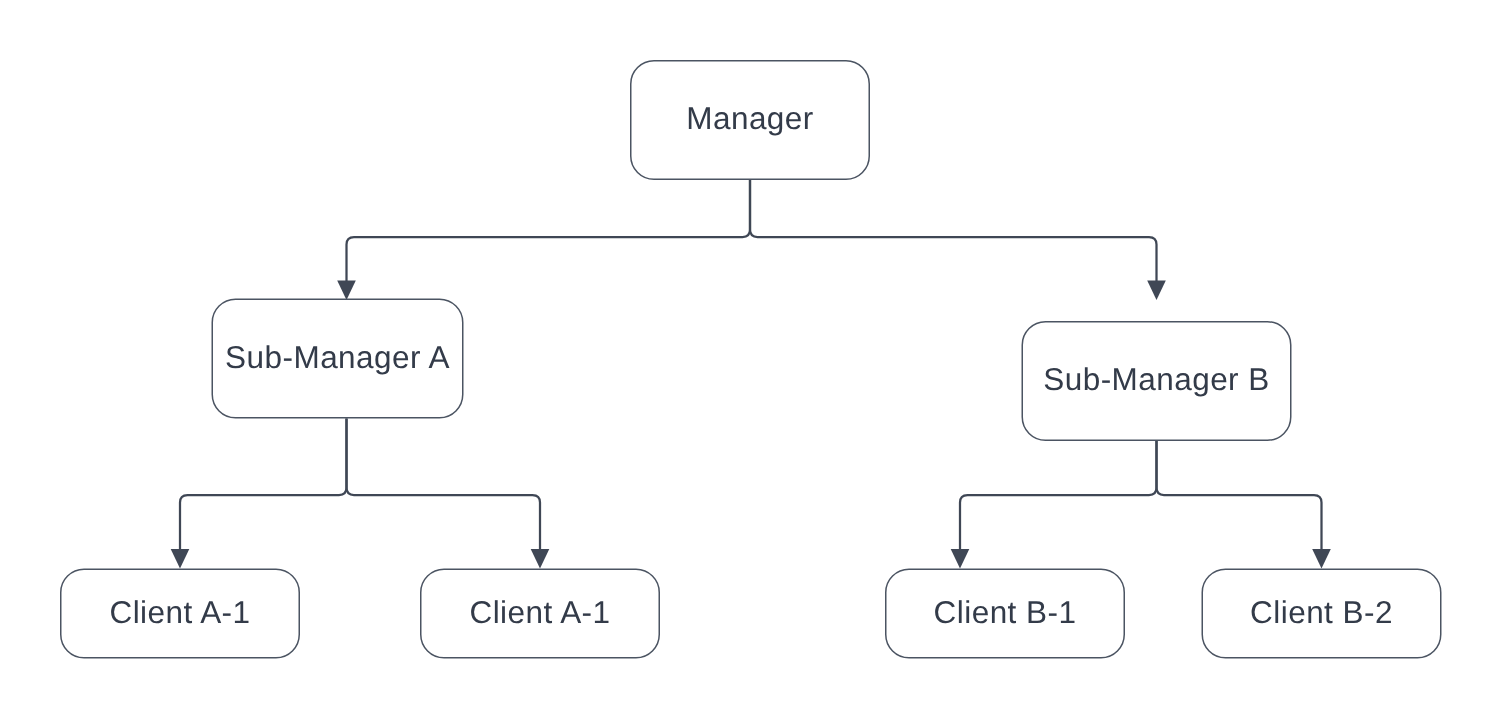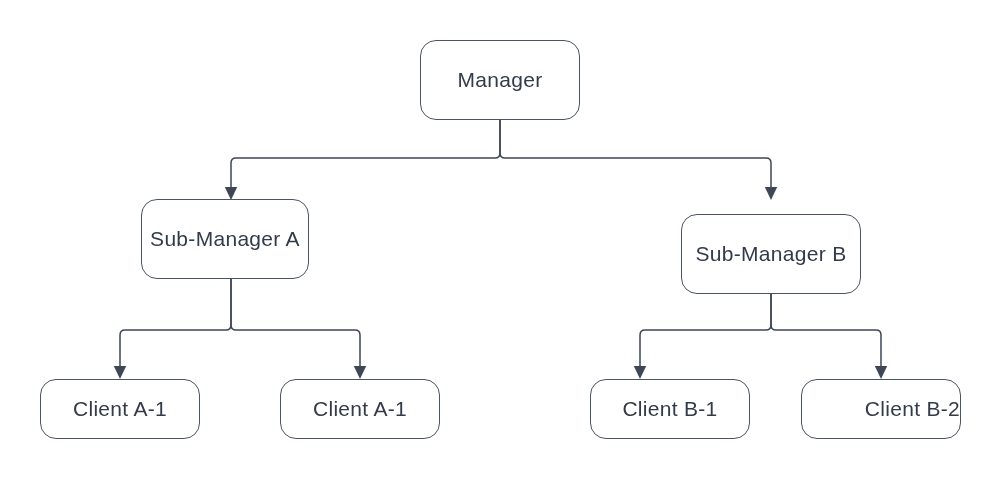--- a/index.html
+++ b/index.html
@@ -45,21 +45,21 @@
     font-size: 21px;
     letter-spacing: 0.3px;
     white-space: nowrap;
   }
   .n-manager { left: 420px; top: 40px;  width: 160px; height: 80px; }
   .n-sub-a   { left: 141px; top: 199px; width: 168px; height: 80px; }
   .n-sub-b   { left: 681px; top: 214px; width: 180px; height: 80px; }
   .n-a1      { left: 40px;  top: 379px; width: 160px; height: 60px; }
   .n-a2      { left: 280px; top: 379px; width: 160px; height: 60px; }
   .n-b1      { left: 560px; top: 379px; width: 160px; height: 60px; margin-left: 30px; }
-  .n-b2      { left: 801px; top: 379px; width: 160px; height: 60px; justify-content: flex-end; }
+  .n-b2      { left: 801px; top: 379px; width: 160px; height: 60px; }
 </style>
 </head>
 <body>
 
 <div class="canvas">
 
   <svg class="edges" viewBox="0 0 1000 480" xmlns="http://www.w3.org/2000/svg">
 
     <path d="M500,120 V153 Q500,158 495,158 H236 Q231,158 231,163 V188" stroke="#3f4755"></path>
     <polygon points="224.8,187 237.2,187 231,200" fill="#3f4755"></polygon>

